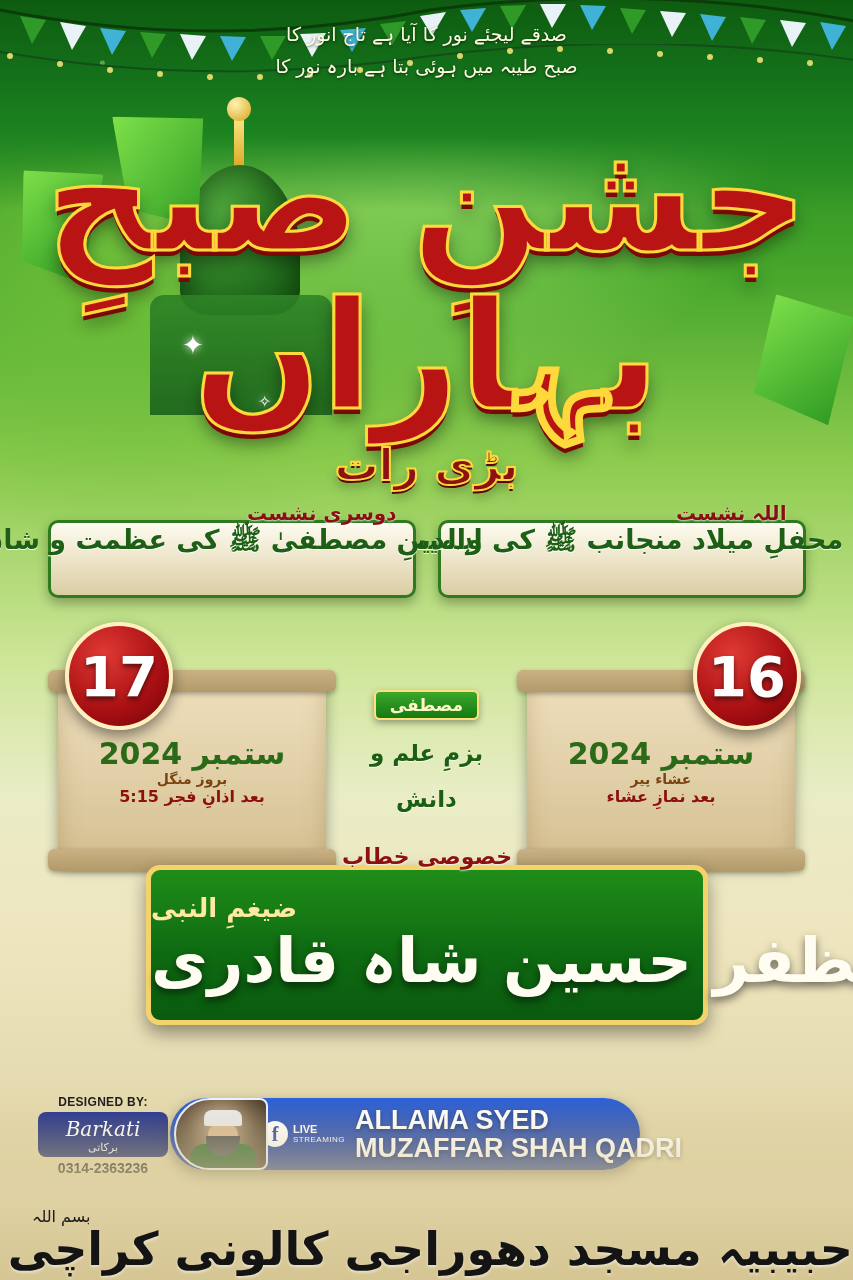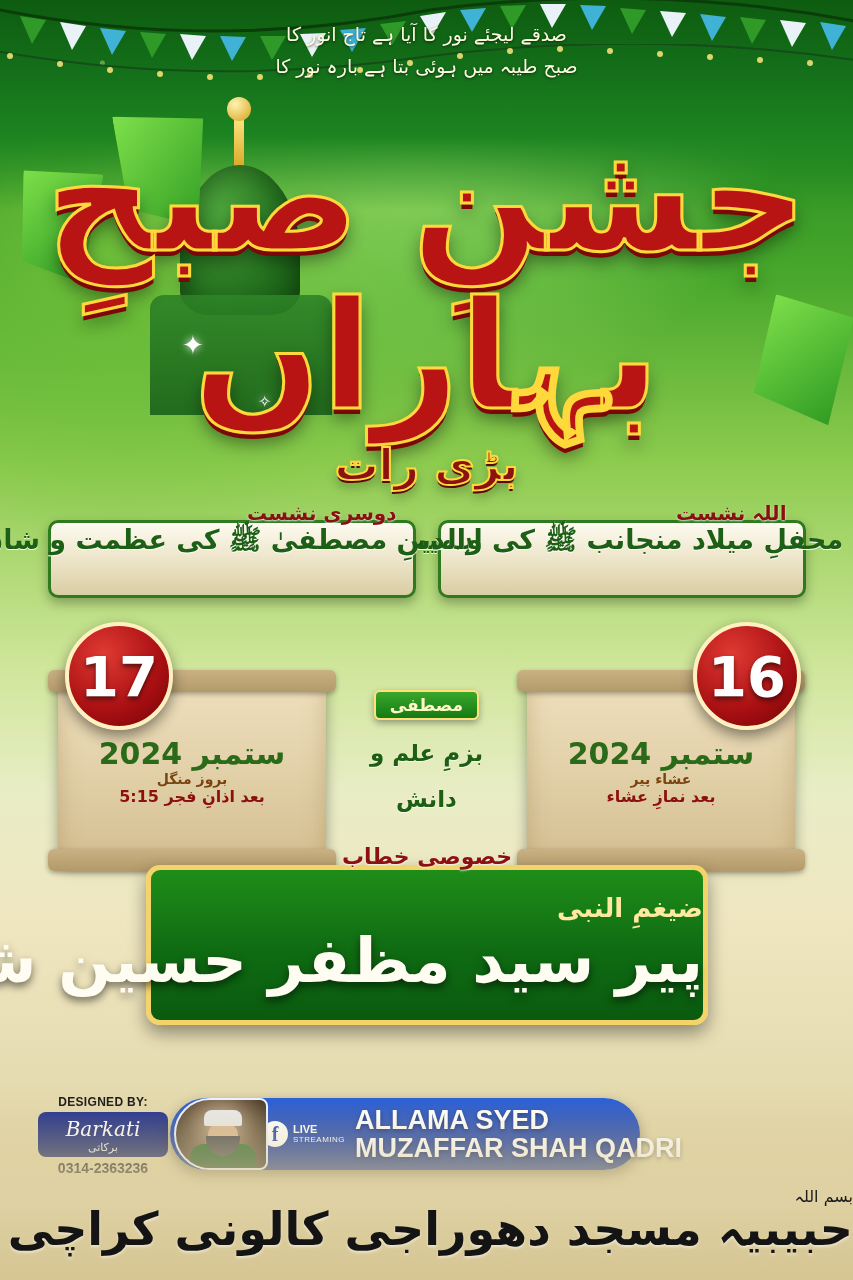--- a/index.html
+++ b/index.html
@@ -212,21 +212,21 @@
 
   
   .speaker-panel {
     position: absolute; top: 865px; left: 146px;
     width: 562px; height: 160px;
     background: linear-gradient(180deg,#1f8d19 0%, #0f6b12 55%, #0a5a0f 100%);
     border: 5px solid #f3d36a;
     border-radius: 14px;
     box-shadow: 0 8px 18px rgba(0,0,0,.4);
     direction: rtl; text-align: center;
-    display: flex; flex-direction: column; align-items: flex-start; justify-content: center;
+    display: flex; flex-direction: column; align-items: flex-end; justify-content: center;
   }
   .speaker-panel .khitab {
     position: absolute; top: -26px; left: 50%; transform: translateX(-50%);
     color: #8c1010; font-family: "DejaVu Sans", sans-serif;
     font-size: 22px; font-weight: bold;
     text-shadow: 0 1px 2px rgba(255,255,255,.75);
     white-space: nowrap;
   }
   .speaker-panel .zeegham {
     color: #ffe9a0; font-family: "DejaVu Sans", sans-serif;
@@ -305,22 +305,22 @@
   .live-txt { color: #fff; font-size: 11px; font-weight: bold; line-height: 1.05; }
   .live-txt small { display: block; font-size: 8px; font-weight: normal; letter-spacing: .5px; }
   .live-name {
     color: #fff; font-size: 27px; font-weight: bold; line-height: 1.05;
     text-shadow: 0 2px 4px rgba(0,0,0,.45);
     white-space: nowrap;
   }
 
   
   .venue {
-    position: absolute; left: 0; bottom: 24px; width: 853px;
-    direction: rtl; text-align: right;
+    position: absolute; left: 0; bottom: 4px; width: 853px;
+    direction: rtl; text-align: left; padding-left: 32px;
   }
   .venue .crest {
     font-family: "DejaVu Sans", sans-serif;
     font-size: 16px; color: #1b1b1b; margin-bottom: -4px;
   }
   .venue .vname {
     font-family: "DejaVu Sans", sans-serif;
     font-size: 46px; font-weight: bold; color: #141414;
     text-shadow: 0 2px 3px rgba(255,255,255,.5);
     white-space: nowrap;

